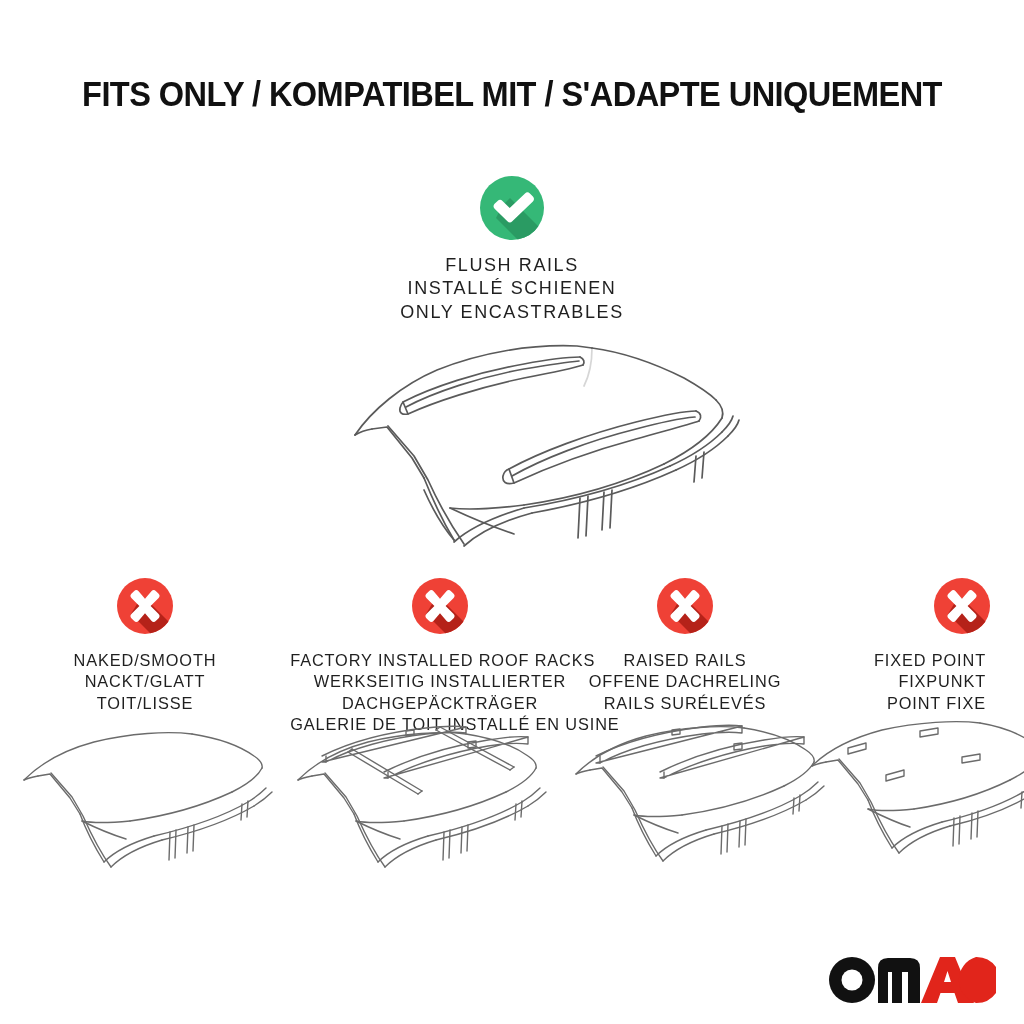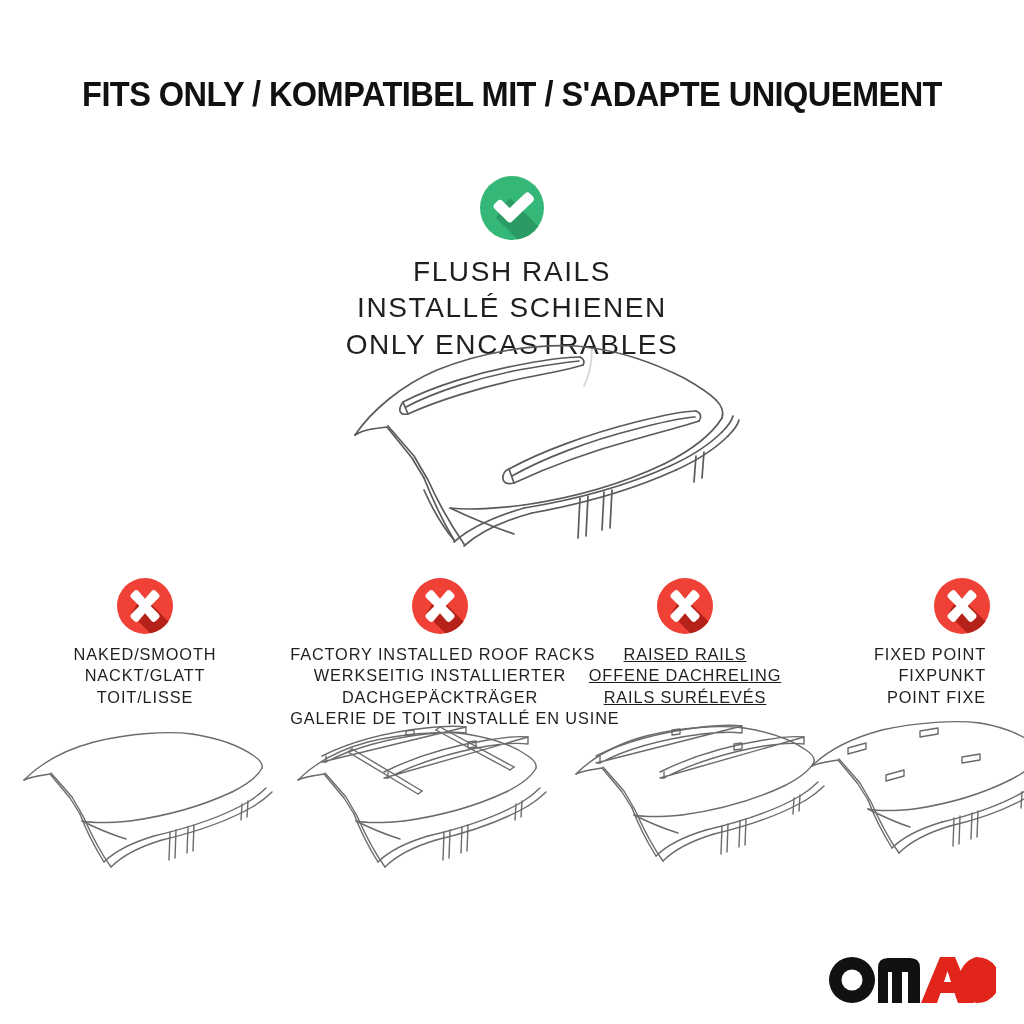--- a/index.html
+++ b/index.html
@@ -72,21 +72,21 @@
   }
   .glyph path, .glyph polygon { fill: #ffffff; }
 
   .fits-labels {
     margin-top: 14px;
     line-height: 1.30;
   }
   .fits-labels div {
     font-family: "Liberation Sans", sans-serif;
     font-weight: 400;
-    font-size: 28px;
+    font-size: 18px;
     letter-spacing: 1.6px;
     color: #1f1f1f;
     white-space: nowrap;
   }
 
   
   .main-illu {
     position: absolute;
     left: 292px;
     top: 330px;
@@ -100,36 +100,36 @@
     left: 0;
     top: 578px;
     width: 1024px;
     height: 150px;
   }
   .no-col {
     position: absolute;
     text-align: center;
   }
   .no-col .labels {
-    margin-top: 10px;
+    margin-top: 16px;
     line-height: 1.26;
   }
   .no-col .labels div {
     font-family: "Liberation Sans", sans-serif;
     font-weight: 400;
     font-size: 17px;
     letter-spacing: 0.9px;
     color: #1f1f1f;
     white-space: nowrap;
     transform: scaleX(0.96);
   }
 
   .col-0 { left: 35px;  top: 0;  width: 220px; }
   .col-1 { left: 284px; top: 0;  width: 312px; }
-  .col-2 { left: 580px; top: 0;  width: 210px; text-decoration: underline; }
+  .col-2 { left: 580px; top: 0;  width: 210px; }
   .col-3 { left: 790px; top: 0;  width: 200px; text-align: right; }
 
   .no-illu {
     position: absolute;
   }
   .illu-0 { left: 6px;   top: 722px; width: 268px; height: 190px; }
   .illu-1 { left: 276px; top: 712px; width: 290px; height: 196px; }
   .illu-2 { left: 556px; top: 712px; width: 280px; height: 196px; }
   .illu-3 { left: 800px; top: 712px; width: 230px; height: 196px; }
 

